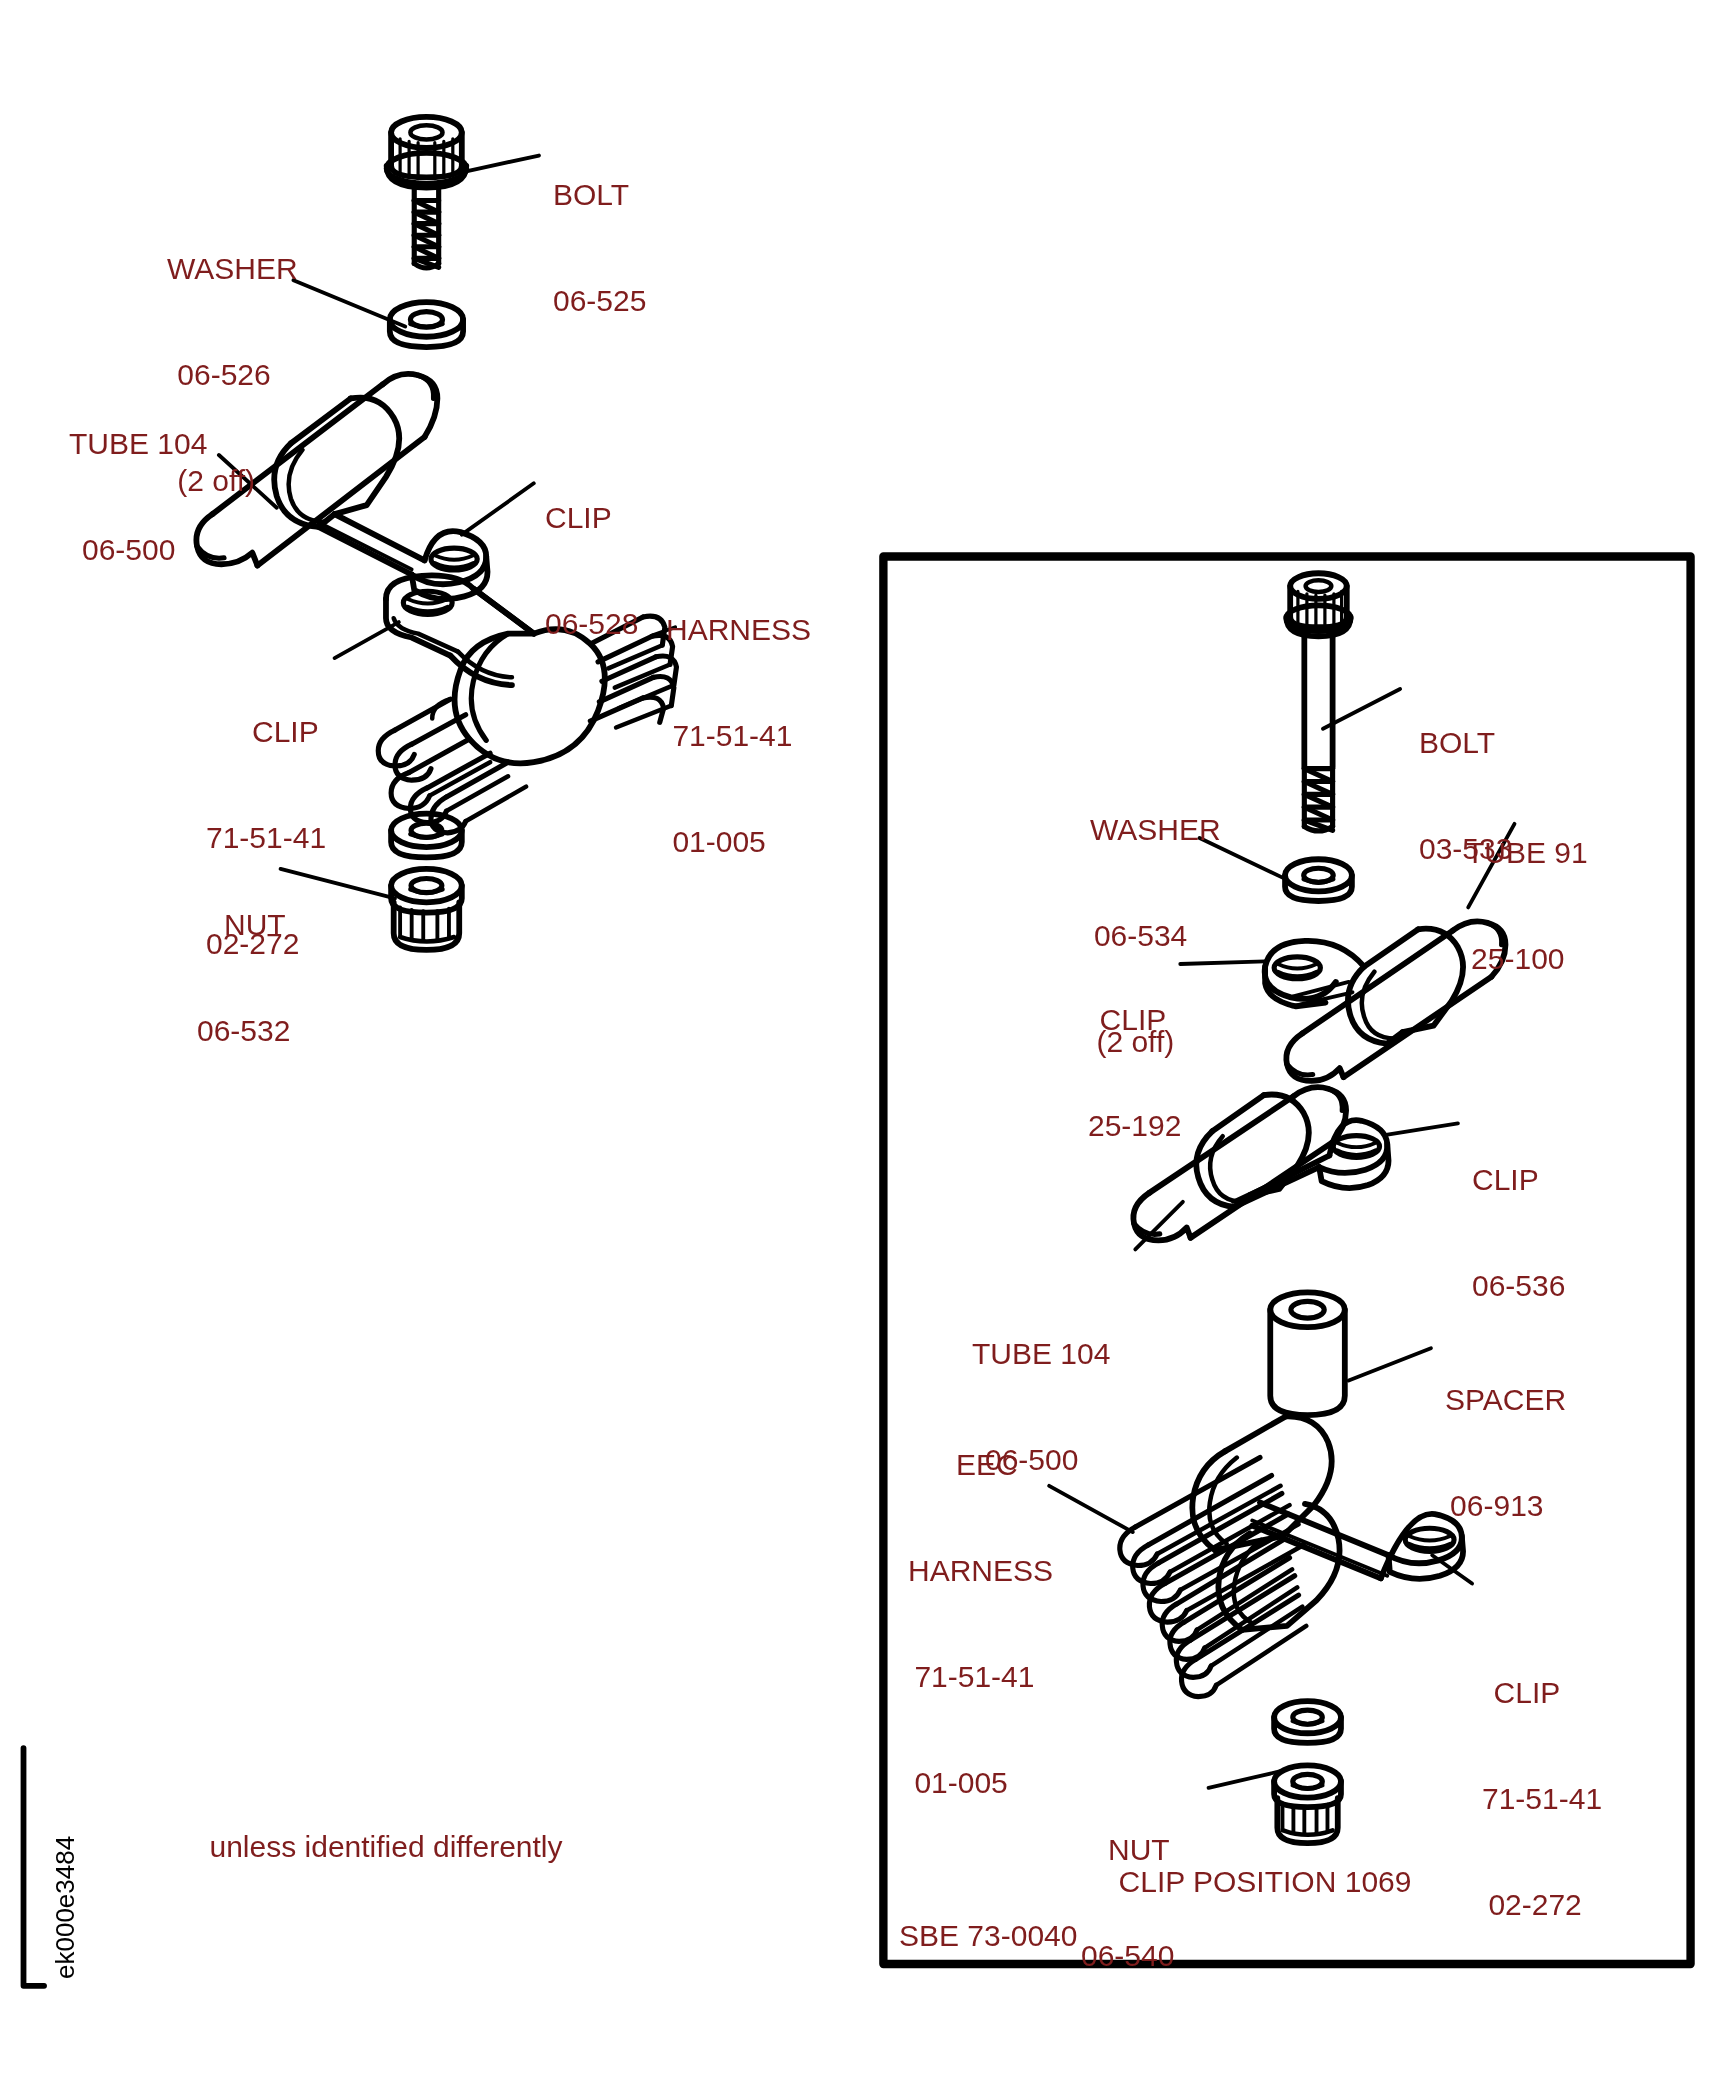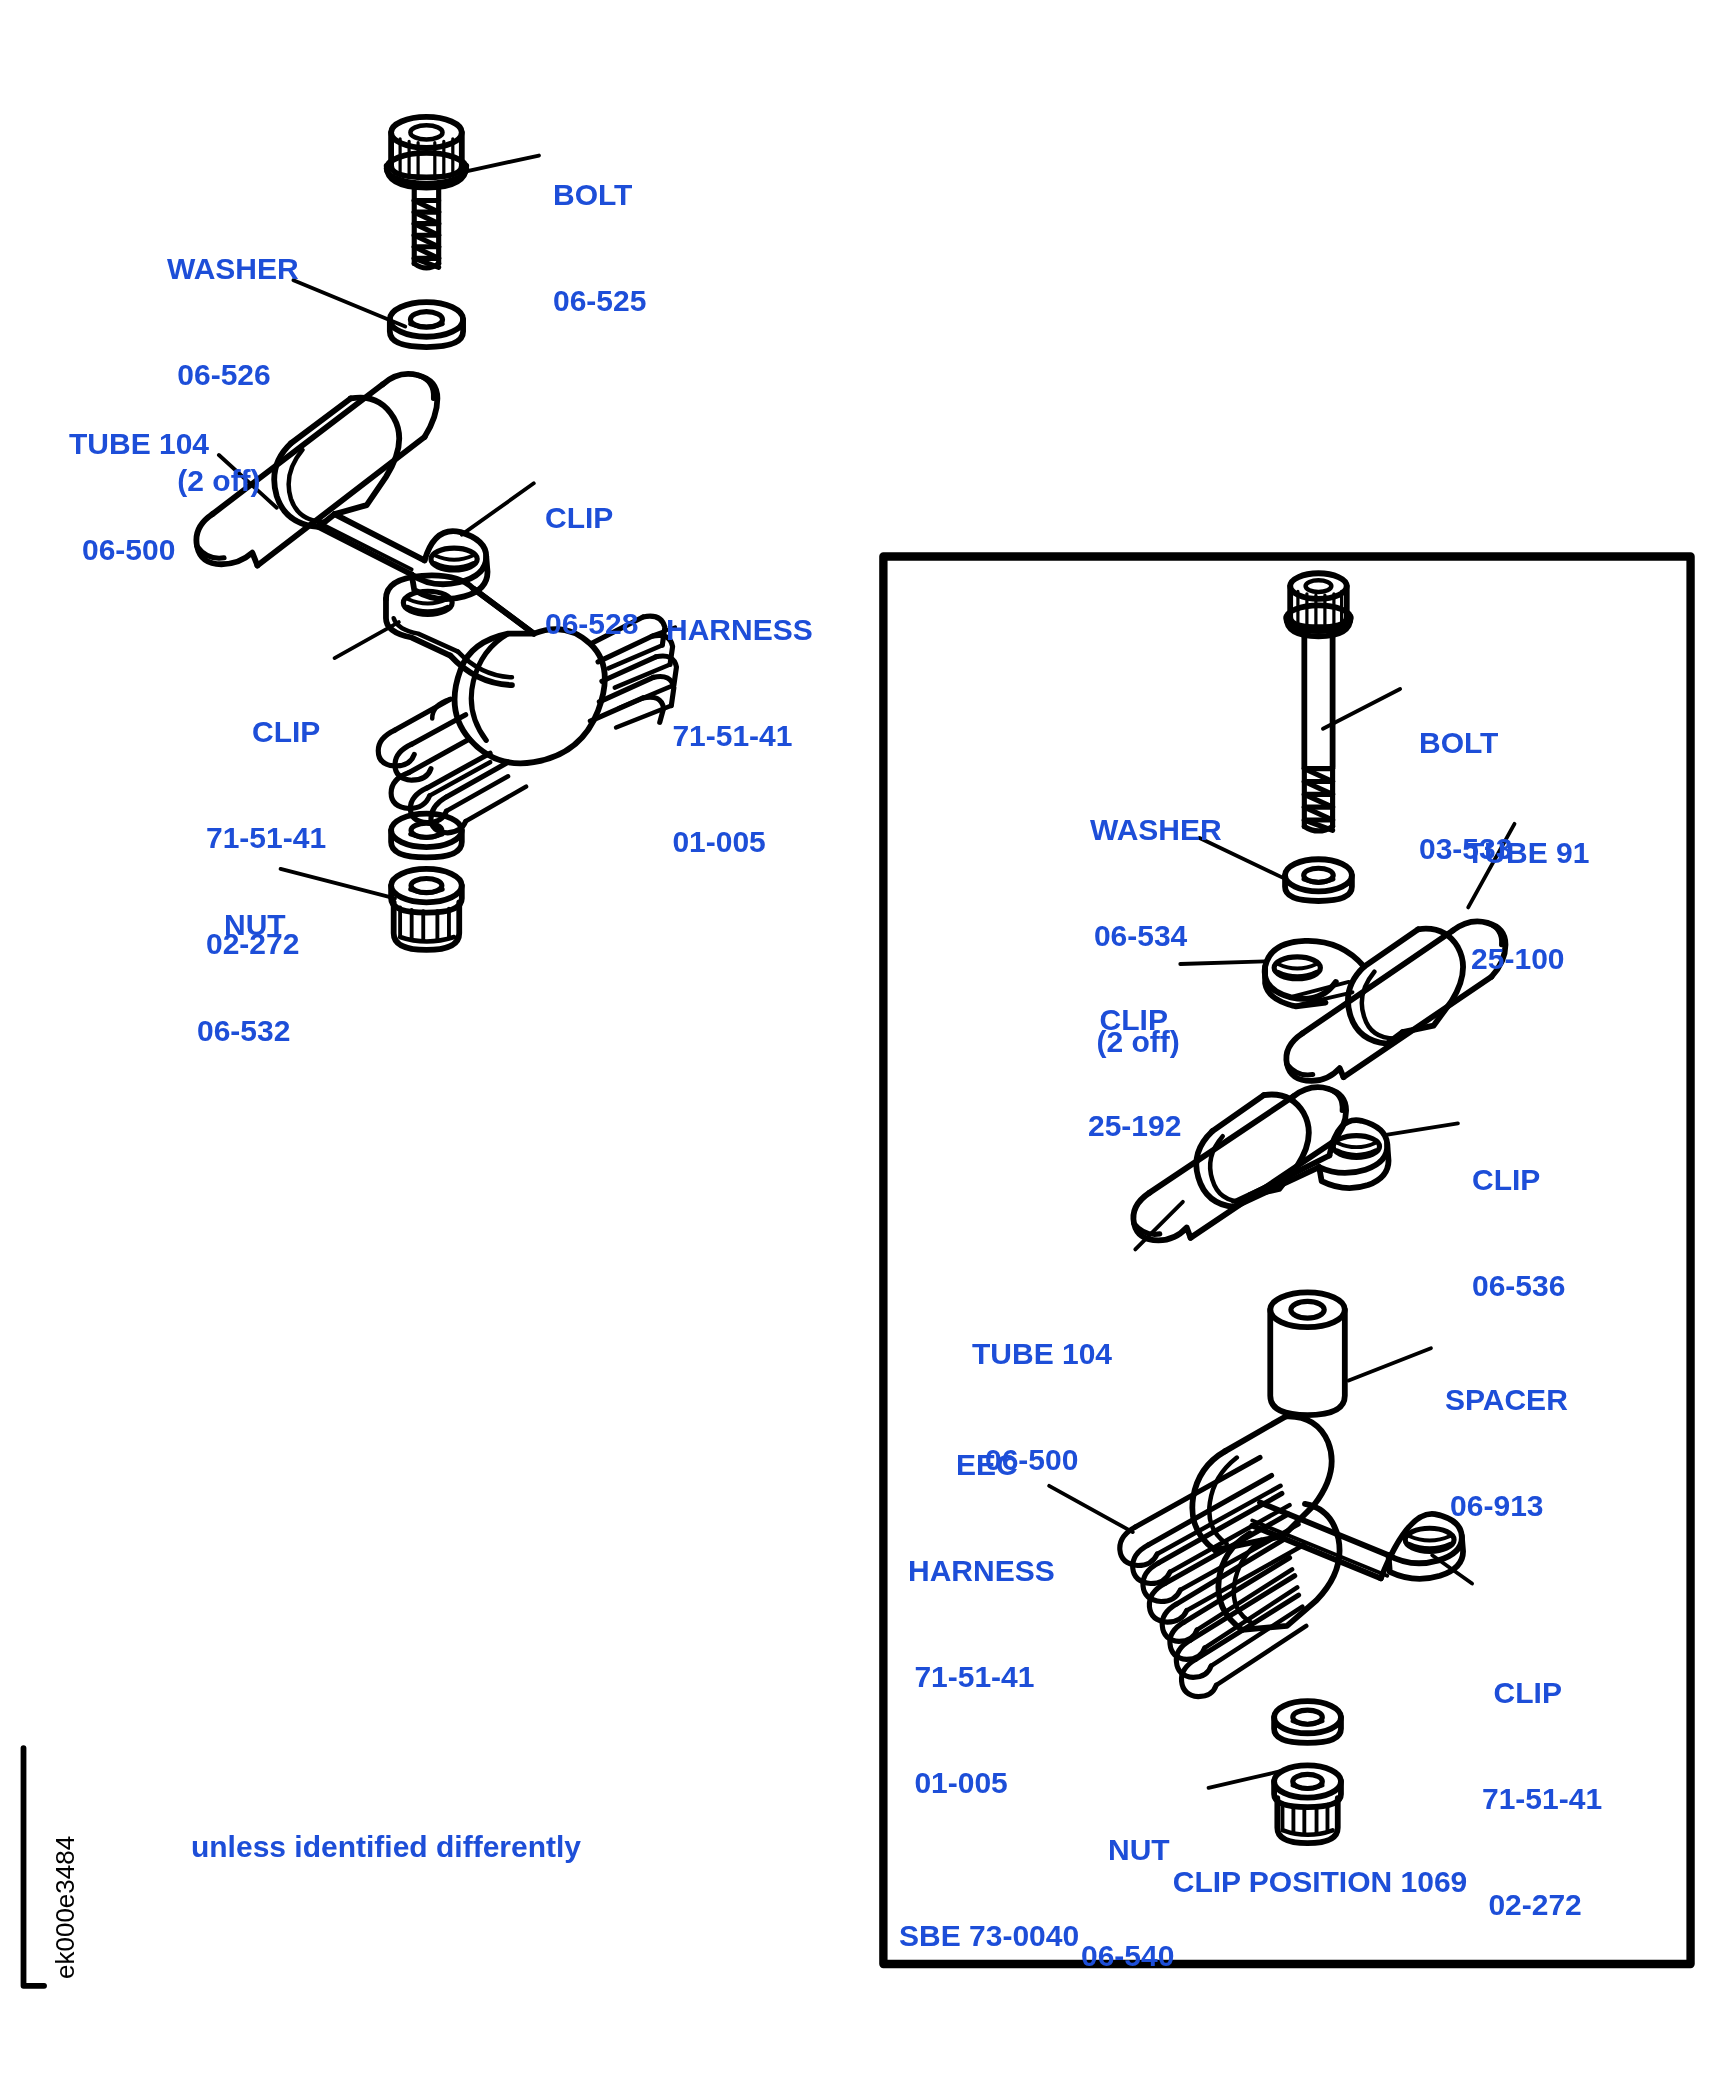--- a/index.html
+++ b/index.html
@@ -1,20 +1,20 @@
 <!DOCTYPE html>
 <html style="font-size:10.3px"><head>
 <meta charset="utf-8">
 <style>
   html,body{margin:0;padding:0;background:#ffffff;}
   body{width:1734px;height:2097px;position:relative;overflow:hidden;
        font-family:"Liberation Sans","DejaVu Sans",sans-serif;color:#000;}
   #sheet{position:absolute;inset:0;width:1734px;height:2097px;}
   .lbl{position:absolute;font-family:"Liberation Sans","DejaVu Sans",sans-serif;
-       font-weight:700;color:#1d4ed8;line-height:1.18;white-space:pre;}
+       font-weight:400;color:#7f1d1d;line-height:1.18;white-space:pre;}
   .lbl.c{text-align:center;}
   .t46{font-size:30px;}
   .vert{position:absolute;transform:rotate(-90deg);transform-origin:0 0;
         font-size:26px;white-space:nowrap;}
   svg{position:absolute;left:0;top:0;overflow:visible;}
 </style>
 </head>
 <body>
 
 <div id="sheet">
@@ -379,18 +379,18 @@
     <div style="text-indent:11.6px;">CLIP</div>
     <div>71-51-41</div>
     <div style="text-indent:6.4px;">02-272</div>
   </div>
 
   <div class="lbl t46" style="left:1094px;top:1761px;">
     <div style="text-indent:14px;">NUT</div>
     <div style="margin-left:-13px;">06-540</div>
   </div>
 
-  <div class="lbl t46 c" style="left:1095px;top:1864px;width:450px;text-align:center;">CLIP POSITION 1069</div>
+  <div class="lbl t46 c" style="left:1040px;top:1864px;width:450px;text-align:center;">CLIP POSITION 1069</div>
 
   <div class="lbl t46" style="left:899px;top:1918px;">SBE 73-0040</div>
 
 </div>
 
 
 </body></html>

